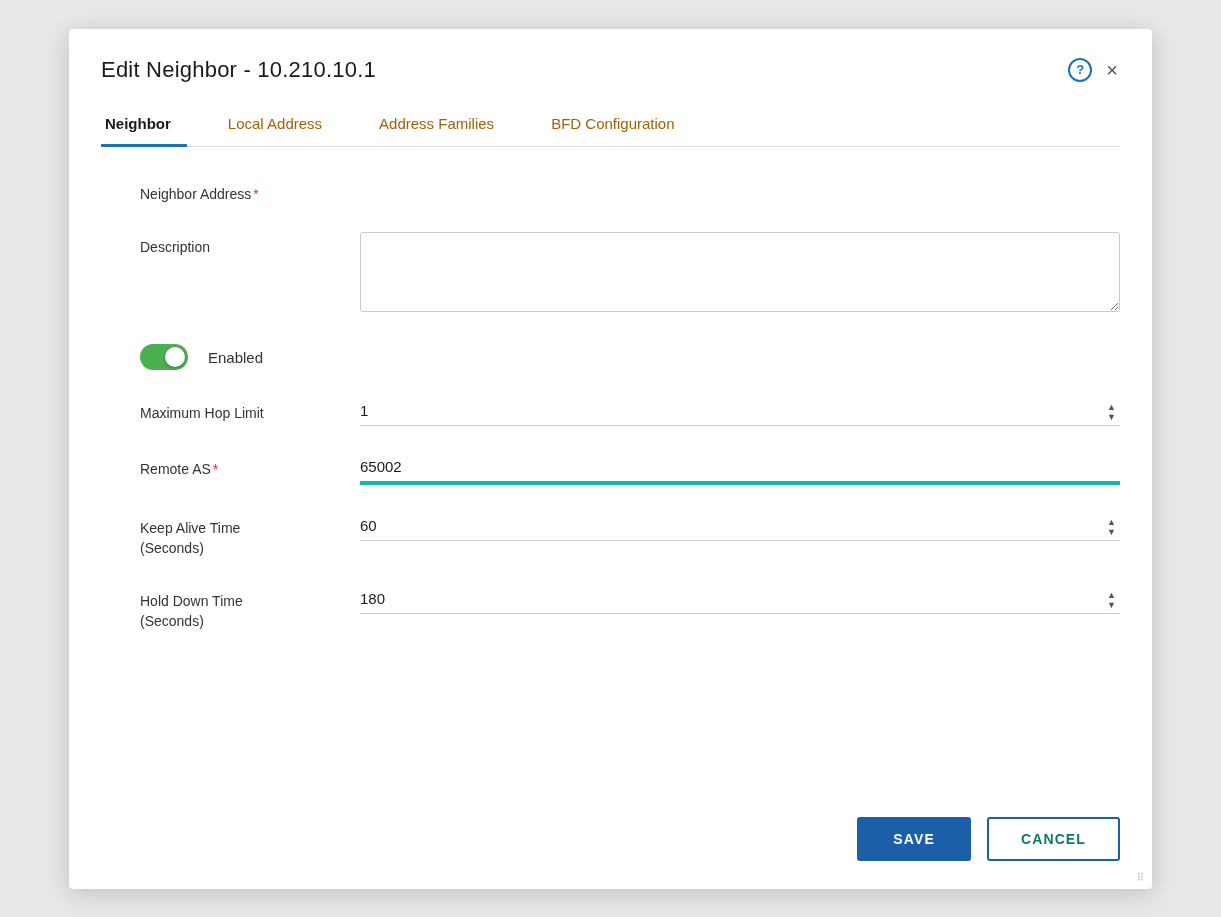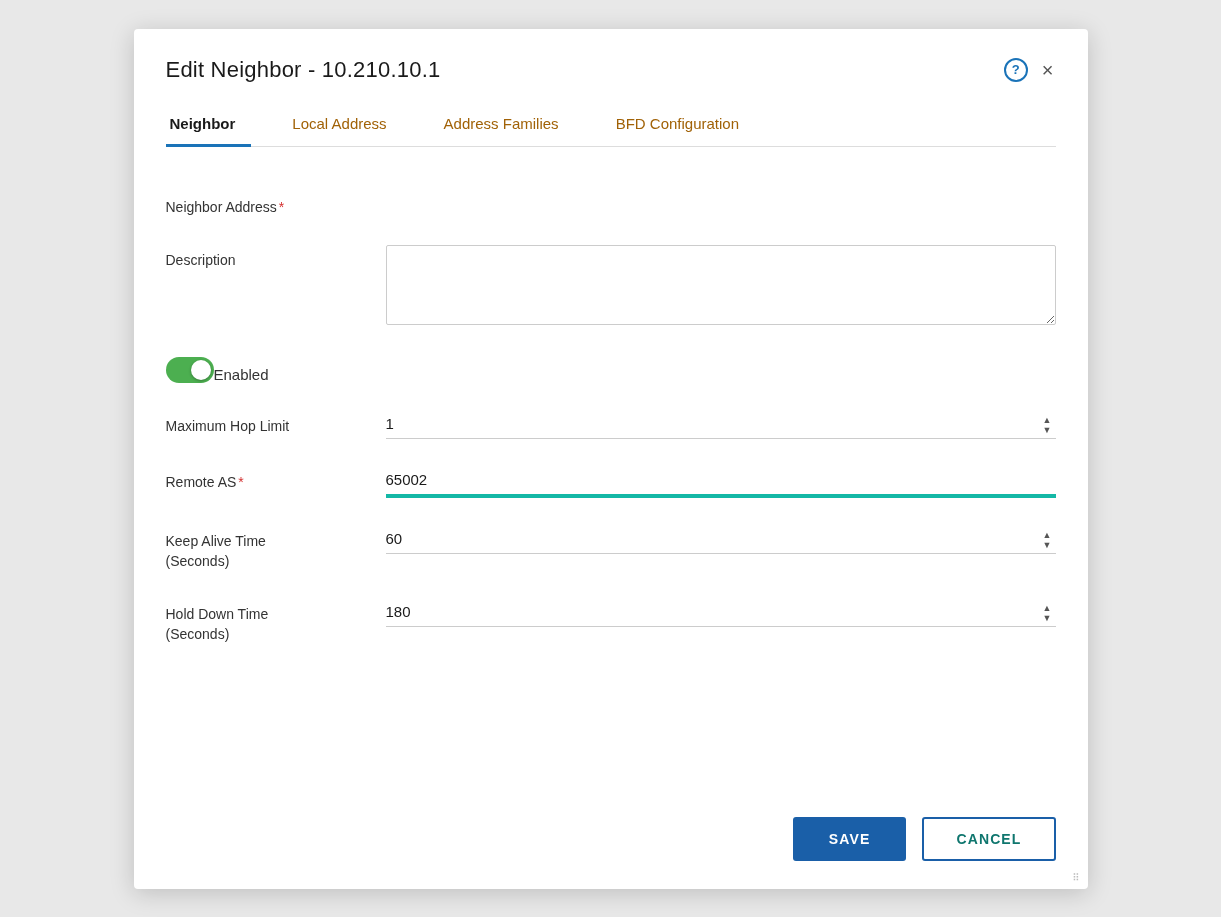--- a/index.html
+++ b/index.html
@@ -17,21 +17,21 @@
       min-height: 100vh;
       width: 1221px;
       height: 917px;
       overflow: hidden;
     }
 
     .dialog {
       background: #ffffff;
       border-radius: 4px;
       box-shadow: 0 4px 24px rgba(0,0,0,0.18);
-      width: 954px;
+      width: 1083px;
       min-height: 860px;
       display: flex;
       flex-direction: column;
       position: relative;
     }
 
     .dialog-header {
       display: flex;
       align-items: center;
       justify-content: space-between;
@@ -91,22 +91,23 @@
       white-space: nowrap;
     }
 
     .tab.active {
       color: #1a1a1a;
       font-weight: 600;
       border-bottom: 3px solid #1a73b8;
     }
 
     .dialog-body {
-      padding: 45px 32px 20px 32px;
+      padding: 32px 32px 20px 32px;
       flex: 1;
+      margin-left: 39px;
     }
 
     .form-row {
       display: flex;
       align-items: flex-start;
       margin-bottom: 28px;
     }
 
     .form-label {
       width: 220px;
@@ -150,22 +151,22 @@
       color: #1a1a1a;
       padding: 8px;
       background: #fff;
       resize: vertical;
       height: 80px;
       font-family: inherit;
     }
 
     .toggle-row {
       display: flex;
-      align-items: flex-end;
-      gap: 0;
+      align-items: center;
+      gap: 20px;
     }
 
     .toggle {
       position: relative;
       width: 48px;
       height: 26px;
       cursor: pointer;
     }
 
     .toggle input {

